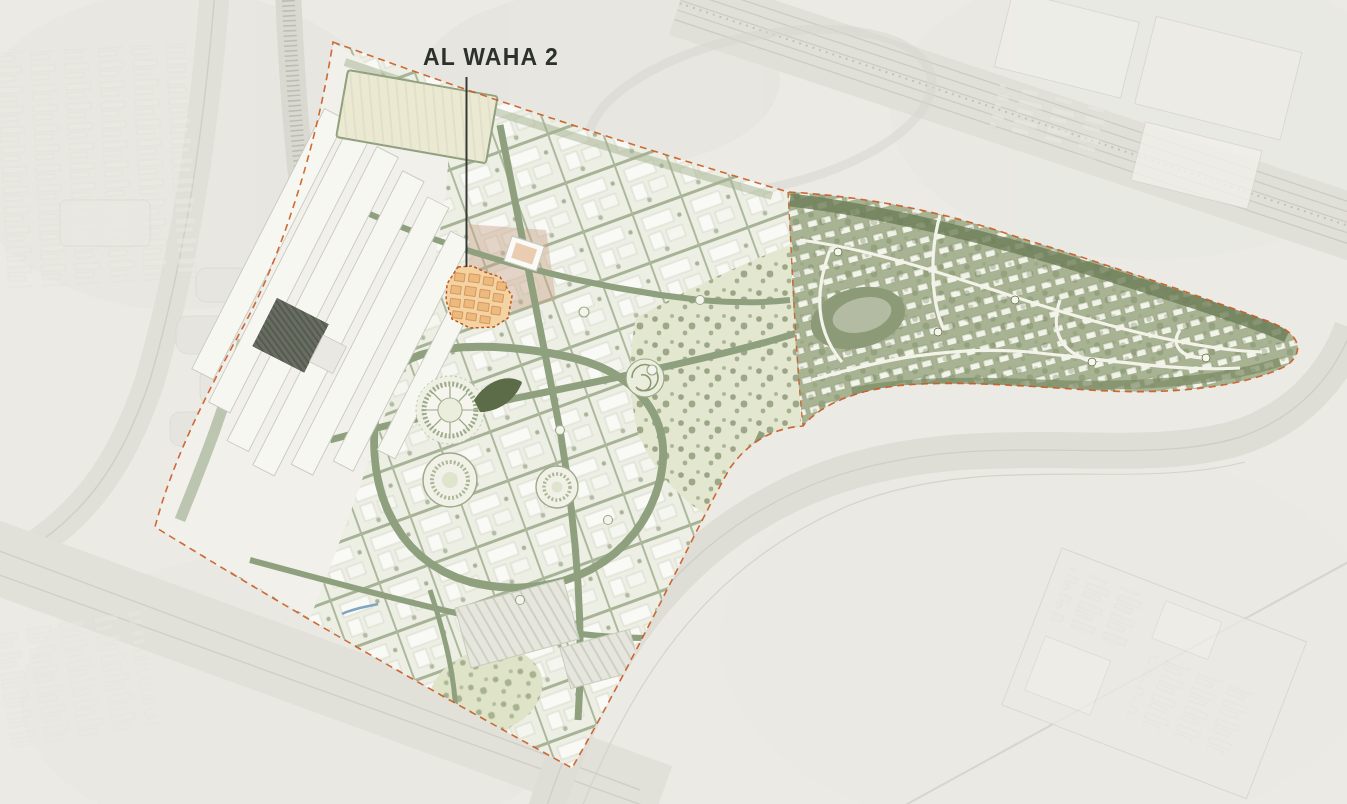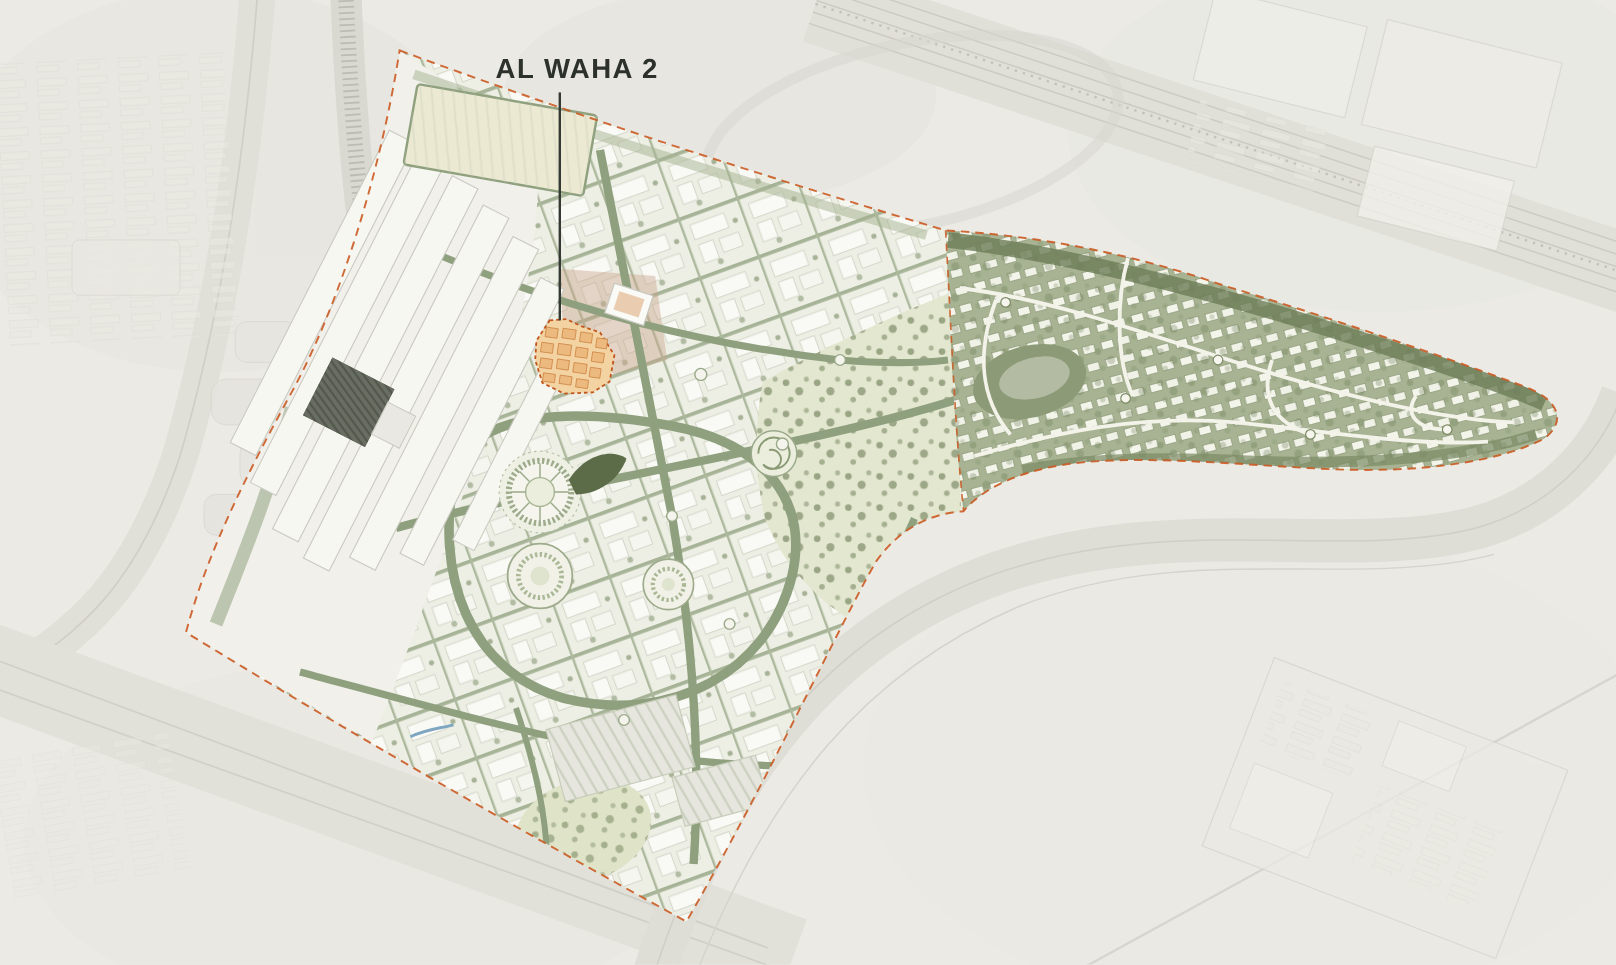--- a/index.html
+++ b/index.html
@@ -1,19 +1,19 @@
 <!DOCTYPE html>
 <html><head>
 <meta charset="utf-8">
 <style>
   html,body{margin:0;padding:0;background:#eceae5;}
   .stage{position:relative;width:1347px;height:804px;overflow:hidden;background:#eceae5;
          font-family:"Liberation Sans",sans-serif;}
   .stage svg{position:absolute;left:0;top:0;}
-  .map-label{position:absolute;left:413px;top:44px;font-size:23px;font-weight:700;
+  .map-label{position:absolute;left:423px;top:44px;font-size:23px;font-weight:700;
              letter-spacing:1.2px;color:#2c312b;white-space:nowrap;cursor:default;
              font-family:"Liberation Sans",sans-serif;}
 </style>
 </head>
 <body>
 
 <div class="stage">
 <svg width="1347" height="804" viewBox="0 0 1347 804">
   <defs>
     <pattern id="p-grid" width="52" height="52" patternUnits="userSpaceOnUse" patternTransform="rotate(-20)">

